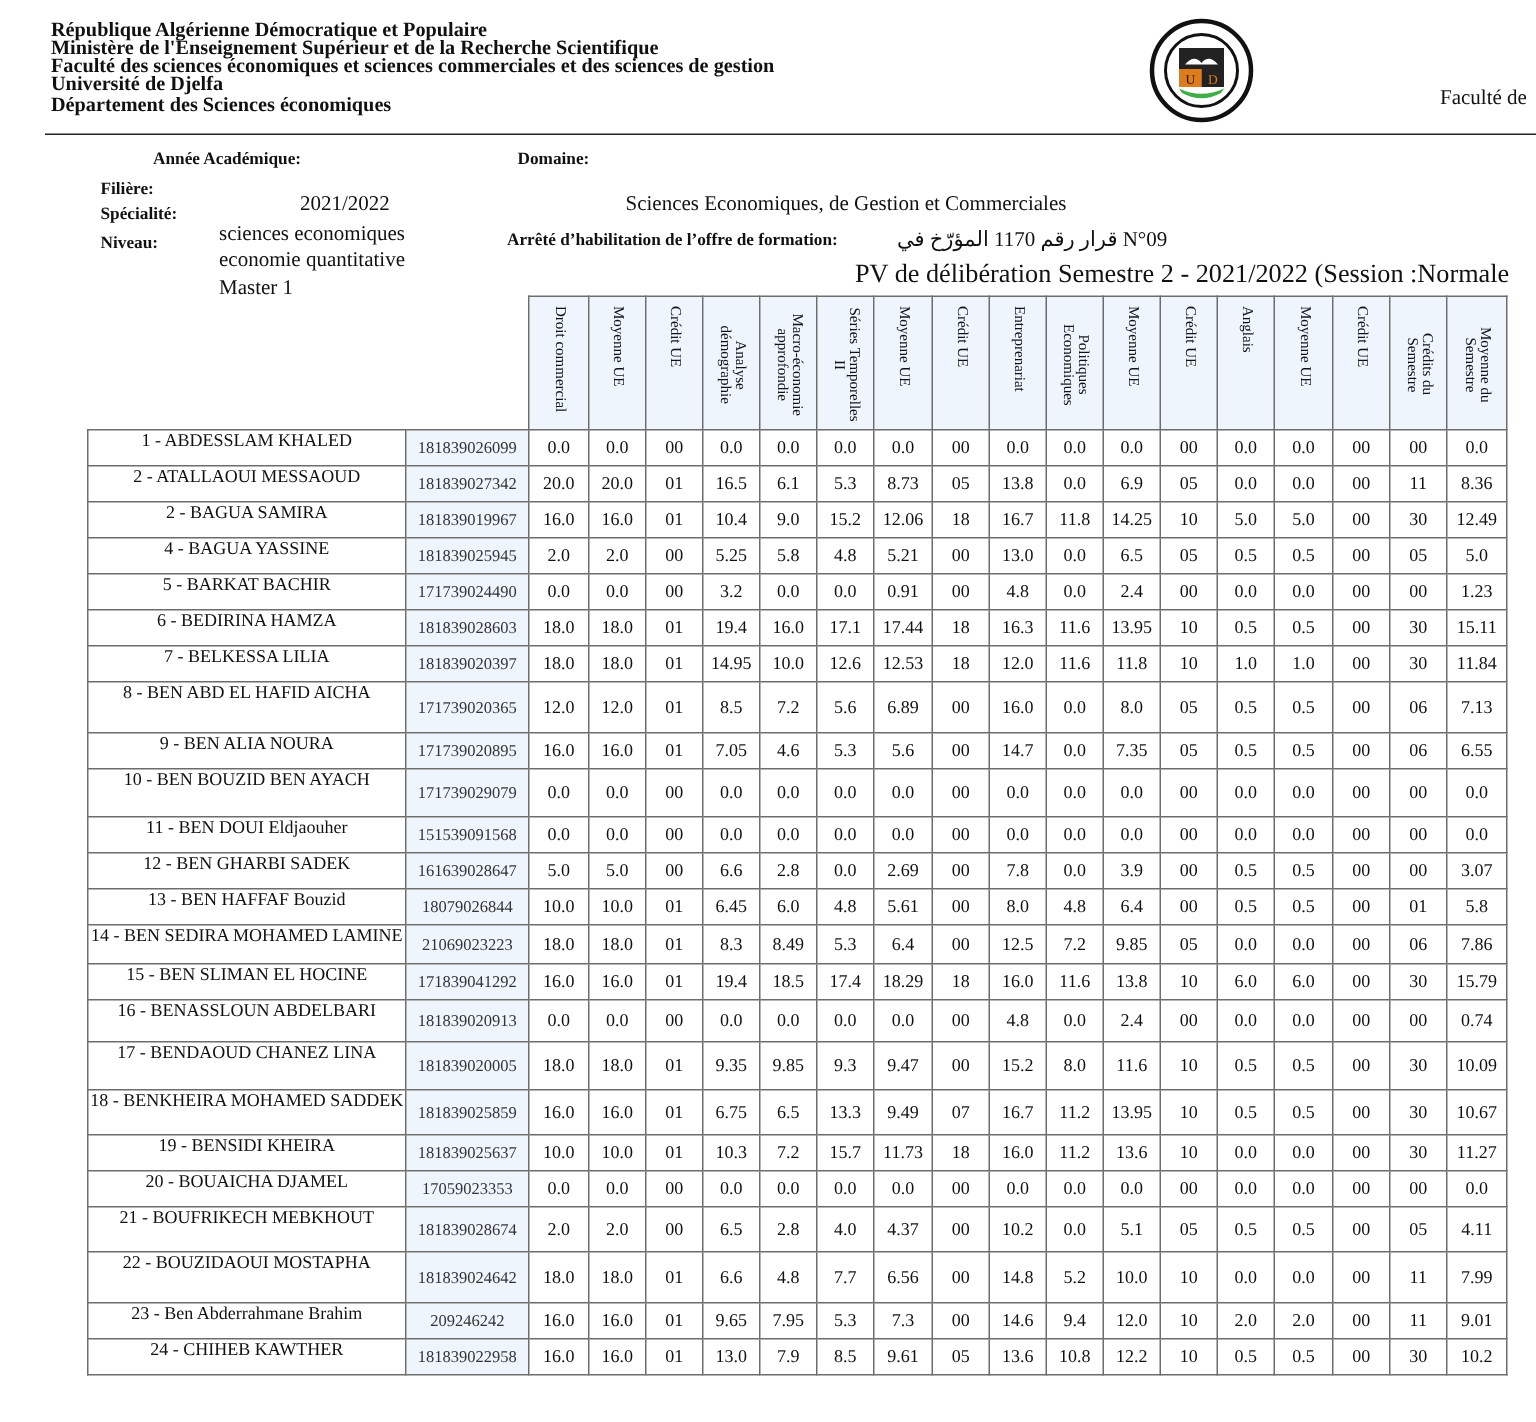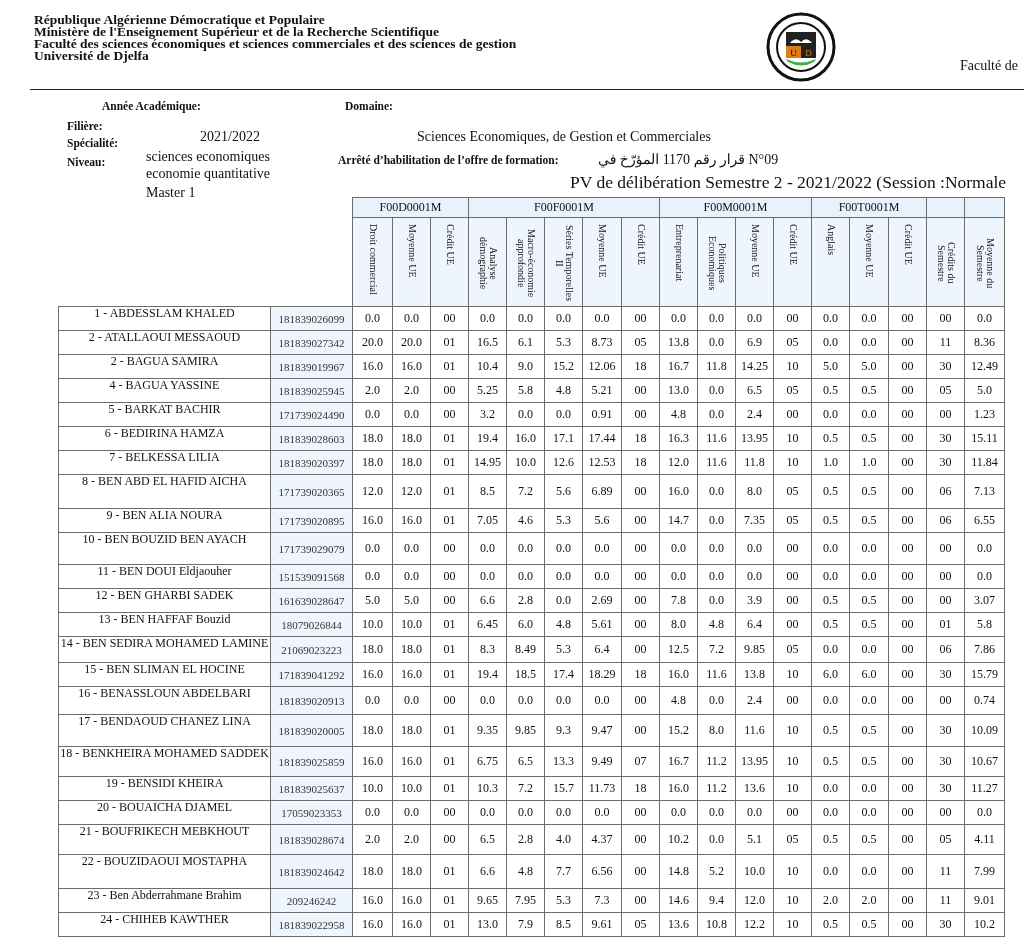--- a/index.html
+++ b/index.html
@@ -26,20 +26,21 @@
     td.num { font-size: 12px; }
   </style>
 </head>
 <body>
 
 <div class="hdr-lines">
   <div>République Algérienne Démocratique et Populaire</div>
   <div>Ministère de l'Enseignement Supérieur et de la Recherche Scientifique</div>
   <div>Faculté des sciences économiques et sciences commerciales et des sciences de gestion</div>
   <div>Université de Djelfa</div>
+  <div class="l5">Département des Sciences économiques</div>
 </div>
 
 <svg class="logo" viewBox="0 0 70 70">
   <circle cx="35" cy="35" r="33" fill="#fff" stroke="#111" stroke-width="3"></circle>
   <circle cx="35" cy="35" r="24" fill="#fff" stroke="#111" stroke-width="2"></circle>
   <rect x="20" y="20" width="30" height="14" fill="#222"></rect>
   <path d="M24 31 Q30 24 35 30 Q40 24 46 31" fill="#fff"></path>
   <rect x="20" y="34" width="15" height="12" fill="#e07b1a"></rect>
   <rect x="35" y="34" width="15" height="12" fill="#222"></rect>
   <text x="27.5" y="44" font-size="9" text-anchor="middle" fill="#111" font-family="Liberation Serif, serif">U</text>
@@ -81,29 +82,20 @@
       <col style="width:38px">
       <col style="width:38px">
       <col style="width:38px">
     <col style="width:38px">
       <col style="width:39px">
       <col style="width:38px">
     <col style="width:38px">
       <col style="width:40px">
   </colgroup>
   <thead>
-    <tr class="ue-head" id="ue-row">
-      <th class="blank" colspan="2"></th>
-    <th colspan="3">F00D0001M</th>
-        <th colspan="5">F00F0001M</th>
-        <th colspan="4">F00M0001M</th>
-        <th colspan="3">F00T0001M</th>
-        <th colspan="1"></th>
-        <th colspan="1"></th>
-      </tr>
     <tr class="sub-head" id="col-row">
       <th class="blank" colspan="2"></th>
     <th><span class="vt">Droit commercial</span></th>
         <th><span class="vt">Moyenne UE</span></th>
         <th><span class="vt">Crédit UE</span></th>
         <th><span class="vt">Analyse démographie</span></th>
         <th><span class="vt">Macro-économie approfondie</span></th>
         <th><span class="vt">Séries Temporelles II</span></th>
         <th><span class="vt">Moyenne UE</span></th>
         <th><span class="vt">Crédit UE</span></th>

